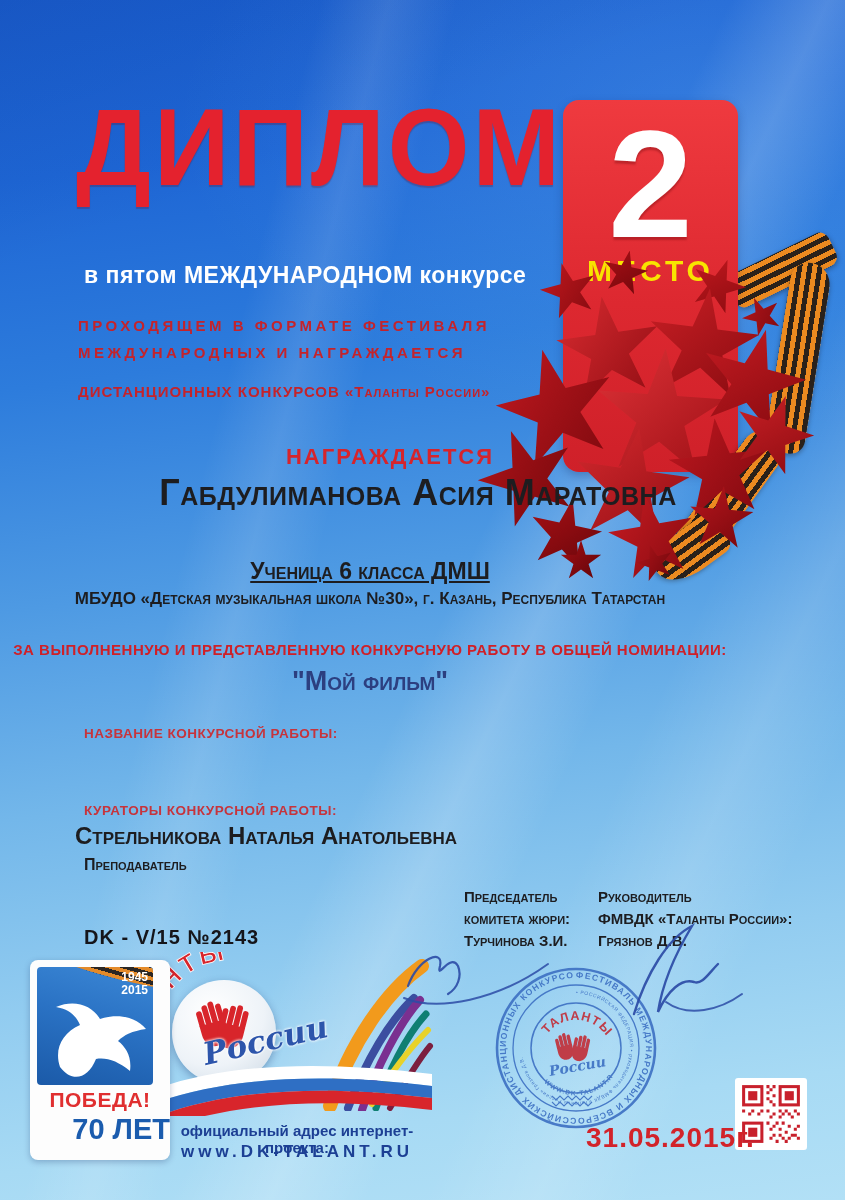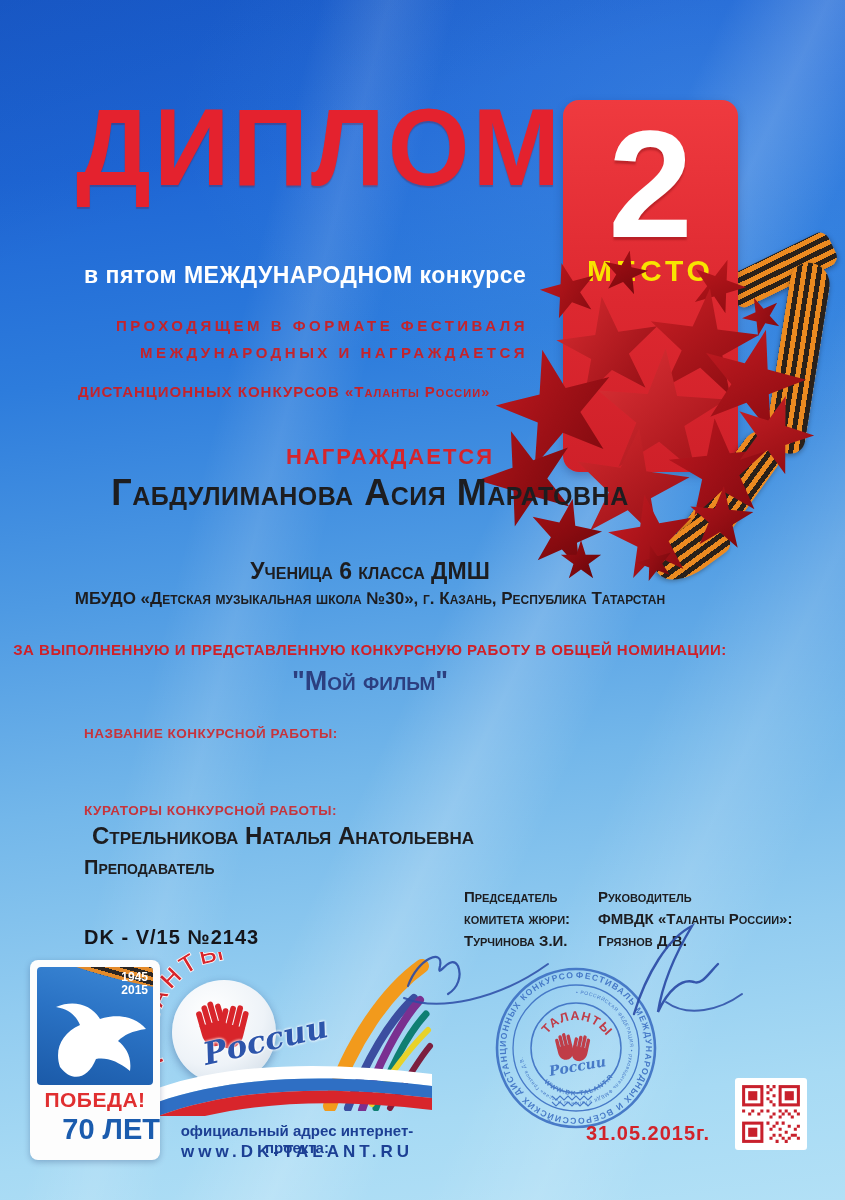--- a/index.html
+++ b/index.html
@@ -15,56 +15,56 @@
                linear-gradient(115deg, rgba(255,255,255,0) 70%, rgba(255,255,255,.14) 78%, rgba(255,255,255,0) 85%);}
   .abs{position:absolute;}
   .sc{font-variant:small-caps;}
   
   .title{left:76px;top:84px;width:480px;font-size:103px;font-weight:800;color:#e4222e;
     letter-spacing:3px;transform:scale(1.02,1.07);transform-origin:left top;
     text-shadow:0 2px 1px rgba(110,0,10,.25);}
   .za-uchastie{left:84px;top:222px;font-size:29px;font-weight:800;color:#d6242c;letter-spacing:2px;}
   .v-pyatom{left:84px;top:262px;font-size:23px;font-weight:800;color:#fff;letter-spacing:.5px;}
   .festival{left:78px;top:312px;width:450px;font-size:15px;font-weight:800;color:#c4232b;line-height:27px;}
-  .festival div:nth-child(1),.festival div:nth-child(2){letter-spacing:3.5px;text-align:right;}
+  .festival div:nth-child(1),.festival div:nth-child(2){letter-spacing:3.5px;}
   .festival div:nth-child(3){letter-spacing:1px;margin-top:12px;}
   
   .badge{left:563px;top:100px;width:175px;height:372px;border-radius:16px;z-index:2;
     background:linear-gradient(180deg,#ef3a3f 0%,#dd2830 55%,#cf2029 100%);
     box-shadow:0 4px 10px rgba(0,20,80,.25);text-align:center;}
   .badge-num{margin-top:8px;font-size:152px;line-height:1;font-weight:800;color:#fff;
     text-shadow:0 3px 2px rgba(90,0,8,.3);}
   .badge-word{margin-top:-6px;font-size:30px;font-weight:800;color:#f8e400;letter-spacing:4px;}
   
   .sg{position:absolute;box-shadow:0 2px 5px rgba(20,10,0,.35);}
   .sg-h{background:repeating-linear-gradient(0deg,#ec8a20 0 5px,#2a211a 5px 10px);}
   .sg-v{background:repeating-linear-gradient(90deg,#ec8a20 0 5px,#2a211a 5px 10px);}
   
   .star{position:absolute;z-index:4;
     clip-path:polygon(50% 0%,61% 35%,98% 35%,68% 57%,79% 91%,50% 70%,21% 91%,32% 57%,2% 35%,39% 35%);
     filter:drop-shadow(0 3px 3px rgba(60,0,5,.35));}
   
   .ctext{left:0;width:740px;text-align:center;z-index:10;}
   .nagr{top:444px;font-size:22px;font-weight:800;color:#d6242c;letter-spacing:2px;margin-left:20px;}
-  .name{top:472px;font-size:36px;font-weight:800;color:#1d1d20;letter-spacing:.5px;}
-  .pupil{top:558px;font-size:23px;font-weight:800;color:#1d1d20;}
+  .name{top:472px;font-size:36px;font-weight:800;color:#1d1d20;letter-spacing:.5px;padding-left:48px;}
+  .pupil{top:558px;font-size:23px;font-weight:800;color:#1d1d20;text-decoration:underline;}
   .school{top:589px;font-size:17px;font-weight:700;color:#1d1d20;}
   .nomlabel{top:641px;font-size:15px;font-weight:800;color:#cf2028;letter-spacing:.5px;}
   .nomvalue{top:666px;font-size:27px;font-weight:800;color:#2c3f80;}
   .worklabel{left:84px;top:726px;font-size:13.5px;font-weight:800;color:#c6343c;letter-spacing:.5px;z-index:10;}
   .workvalue{left:70px;top:743px;width:760px;font-size:25px;font-weight:800;color:#1d1d20;z-index:10;}
   .curlabel{left:84px;top:803px;font-size:13.5px;font-weight:800;color:#c6343c;letter-spacing:.5px;z-index:10;}
-  .curname{left:92px;top:822px;font-size:24px;font-weight:800;color:#1d1d20;z-index:10;}
-  .currole{left:84px;top:856px;font-size:20px;font-weight:800;color:#1d1d20;z-index:10;text-align:center;}
+  .curname{left:75px;top:822px;font-size:24px;font-weight:800;color:#1d1d20;z-index:10;}
+  .currole{left:84px;top:856px;font-size:16px;font-weight:800;color:#1d1d20;z-index:10;text-align:center;}
   .docnum{left:84px;top:926px;font-size:20px;font-weight:800;color:#15151a;letter-spacing:1px;z-index:10;}
   .signblock{top:886px;font-size:15px;font-weight:800;color:#1d1d20;line-height:22px;z-index:10;}
   .sig{z-index:12;}
-  .date{left:586px;top:1122px;font-size:20px;font-weight:800;color:#d2232a;letter-spacing:1px;z-index:12;}
-  
-  .pob{left:30px;top:960px;width:130px;height:200px;background:#fdfdfd;border-radius:8px;
+  .date{left:586px;top:1122px;font-size:28px;font-weight:800;color:#d2232a;letter-spacing:1px;z-index:12;}
+  
+  .pob{left:30px;top:960px;width:140px;height:200px;background:#fdfdfd;border-radius:8px;
     box-shadow:0 2px 6px rgba(0,20,80,.25);z-index:10;}
   .pob-blue{position:absolute;left:7px;top:7px;width:116px;height:118px;border-radius:4px;overflow:hidden;
     background:linear-gradient(195deg,#3c88d6 0%,#2a72c4 45%,#1b5aa8 100%);}
   .pob-rib{position:absolute;left:-18px;top:-16px;width:170px;height:24px;border-radius:50%;
     transform:rotate(16deg);background:repeating-linear-gradient(0deg,#ec8a20 0 4px,#2a211a 4px 8px);opacity:.95;}
   .pob-years{position:absolute;right:5px;top:4px;text-align:right;color:#fff;font-size:12px;font-weight:800;line-height:13px;}
   .pob-t1{position:absolute;left:0;top:128px;width:100%;text-align:center;font-size:21px;font-weight:800;color:#e02f30;letter-spacing:.5px;}
   .pob-t2{position:absolute;left:0;top:153px;width:100%;text-align:right;font-size:29px;font-weight:800;color:#1b5cae;}
   
   .tal{left:158px;top:956px;width:278px;height:168px;z-index:9;}

